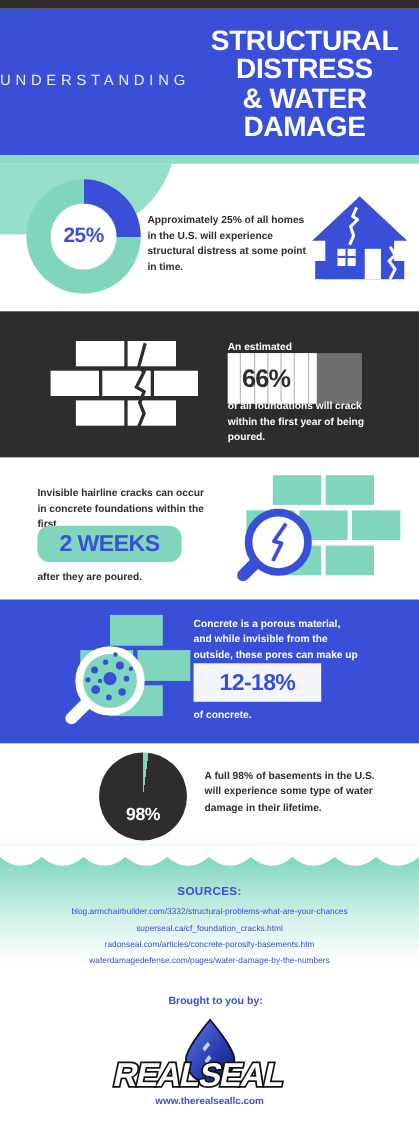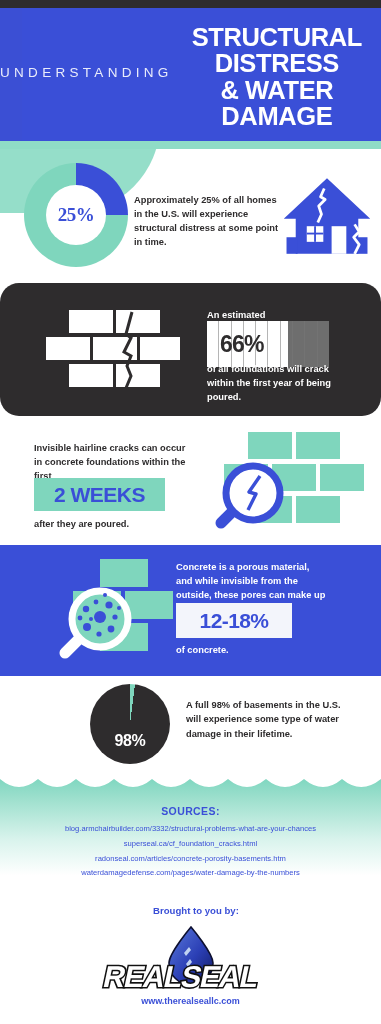--- a/index.html
+++ b/index.html
@@ -39,49 +39,49 @@
   .sec1 { position:absolute; top:149px; left:0; width:381px; height:134px; background:#ffffff; overflow:hidden; }
   .sec1 .swoosh {
     position:absolute; left:-40px; top:-26px; width:200px; height:90px;
     background:#8fdcc6; border-radius:0 0 120px 0; opacity:.95;
   }
   .donut { position:absolute; left:24px; top:14px; width:104px; height:104px; }
   .donut .ring { width:104px; height:104px; border-radius:50%;
       background:conic-gradient(#3a4fd7 0turn 0.25turn, #7fd6bd 0.25turn 1turn); }
   .donut .hole { position:absolute; left:22px; top:22px; width:60px; height:60px; border-radius:50%;
       background:#fff; display:flex; align-items:center; justify-content:center; }
-  .donut .hole span { color:#3a4fd7; font-weight:bold; font-size:19px; letter-spacing:-0.5px;font-family:Liberation Serif, serif; }
+  .donut .hole span { color:#3a4fd7; font-weight:bold; font-size:19px; letter-spacing:-0.5px; }
 
   .sec1 .body-text {
     position:absolute; left:134px; top:44px; width:145px;
     color:#2e2c2d; font-size:9.3px; line-height:1.52; font-weight:bold;
   }
   .house { position:absolute; left:281px; top:22px; width:92px; height:92px; }
 
   
-  .sec2 { position:absolute; top:283px; left:0; width:381px; height:133px; background:#2e2c2d;border-radius:19px; }
+  .sec2 { position:absolute; top:283px; left:0; width:381px; height:133px; background:#2e2c2d; }
   .bricks-dark { position:absolute; left:45px; top:25px; width:135px; height:85px; }
   .sec2 .lead { position:absolute; left:207px; top:26px; width:145px;
       color:#ffffff; font-size:9.3px; font-weight:bold; line-height:1.4; }
   .bar66 { position:absolute; left:207px; top:38px; width:122px; height:46px; background:#6e6e6e; }
   .bar66 .fill { position:absolute; left:0; top:0; height:100%; width:66%; background:#ffffff; }
   .bar66 .ticks { position:absolute; inset:0; display:flex; }
   .bar66 .ticks i { flex:1 1 0; border-right:1px solid rgba(120,120,120,.55); }
   .bar66 .ticks i:last-child { border-right:none; }
   .bar66 .val { position:absolute; left:13px; top:50%; transform:translateY(-50%);
       color:#2e2c2d; font-weight:bold; font-size:23px; letter-spacing:-0.8px; }
   .sec2 .tail { position:absolute; left:207px; top:80px; width:150px;
       color:#ffffff; font-size:9.3px; font-weight:bold; line-height:1.5; }
 
   
   .sec3 { position:absolute; top:416px; left:0; width:381px; height:129px; background:#ffffff; }
   .sec3 .t1 { position:absolute; left:34px; top:26px; width:160px;
       color:#2e2c2d; font-size:9.3px; font-weight:bold; line-height:1.5; }
   .weeksbox { position:absolute; left:34px; top:62px; width:131px; height:33px; background:#7fd6bd;
-      display:flex; align-items:center; justify-content:center; }
+      display:flex; align-items:center; justify-content:center;border-radius:11px; }
   .weeksbox span { color:#3a4fd7; font-weight:bold; font-size:21px; letter-spacing:-0.5px; }
   .sec3 .t2 { position:absolute; left:34px; top:103px; width:180px;
       color:#2e2c2d; font-size:9.3px; font-weight:bold; }
   .bricks-mint { position:absolute; left:196px; top:12px; width:175px; height:105px; }
 
   
   .sec4 { position:absolute; top:545px; left:0; width:381px; height:131px; background:#3a4fd7; }
   .pores { position:absolute; left:55px; top:12px; width:150px; height:105px; }
   .sec4 .t1 { position:absolute; left:176px; top:16px; width:152px;
       color:#ffffff; font-size:9.3px; font-weight:bold; line-height:1.5; }

